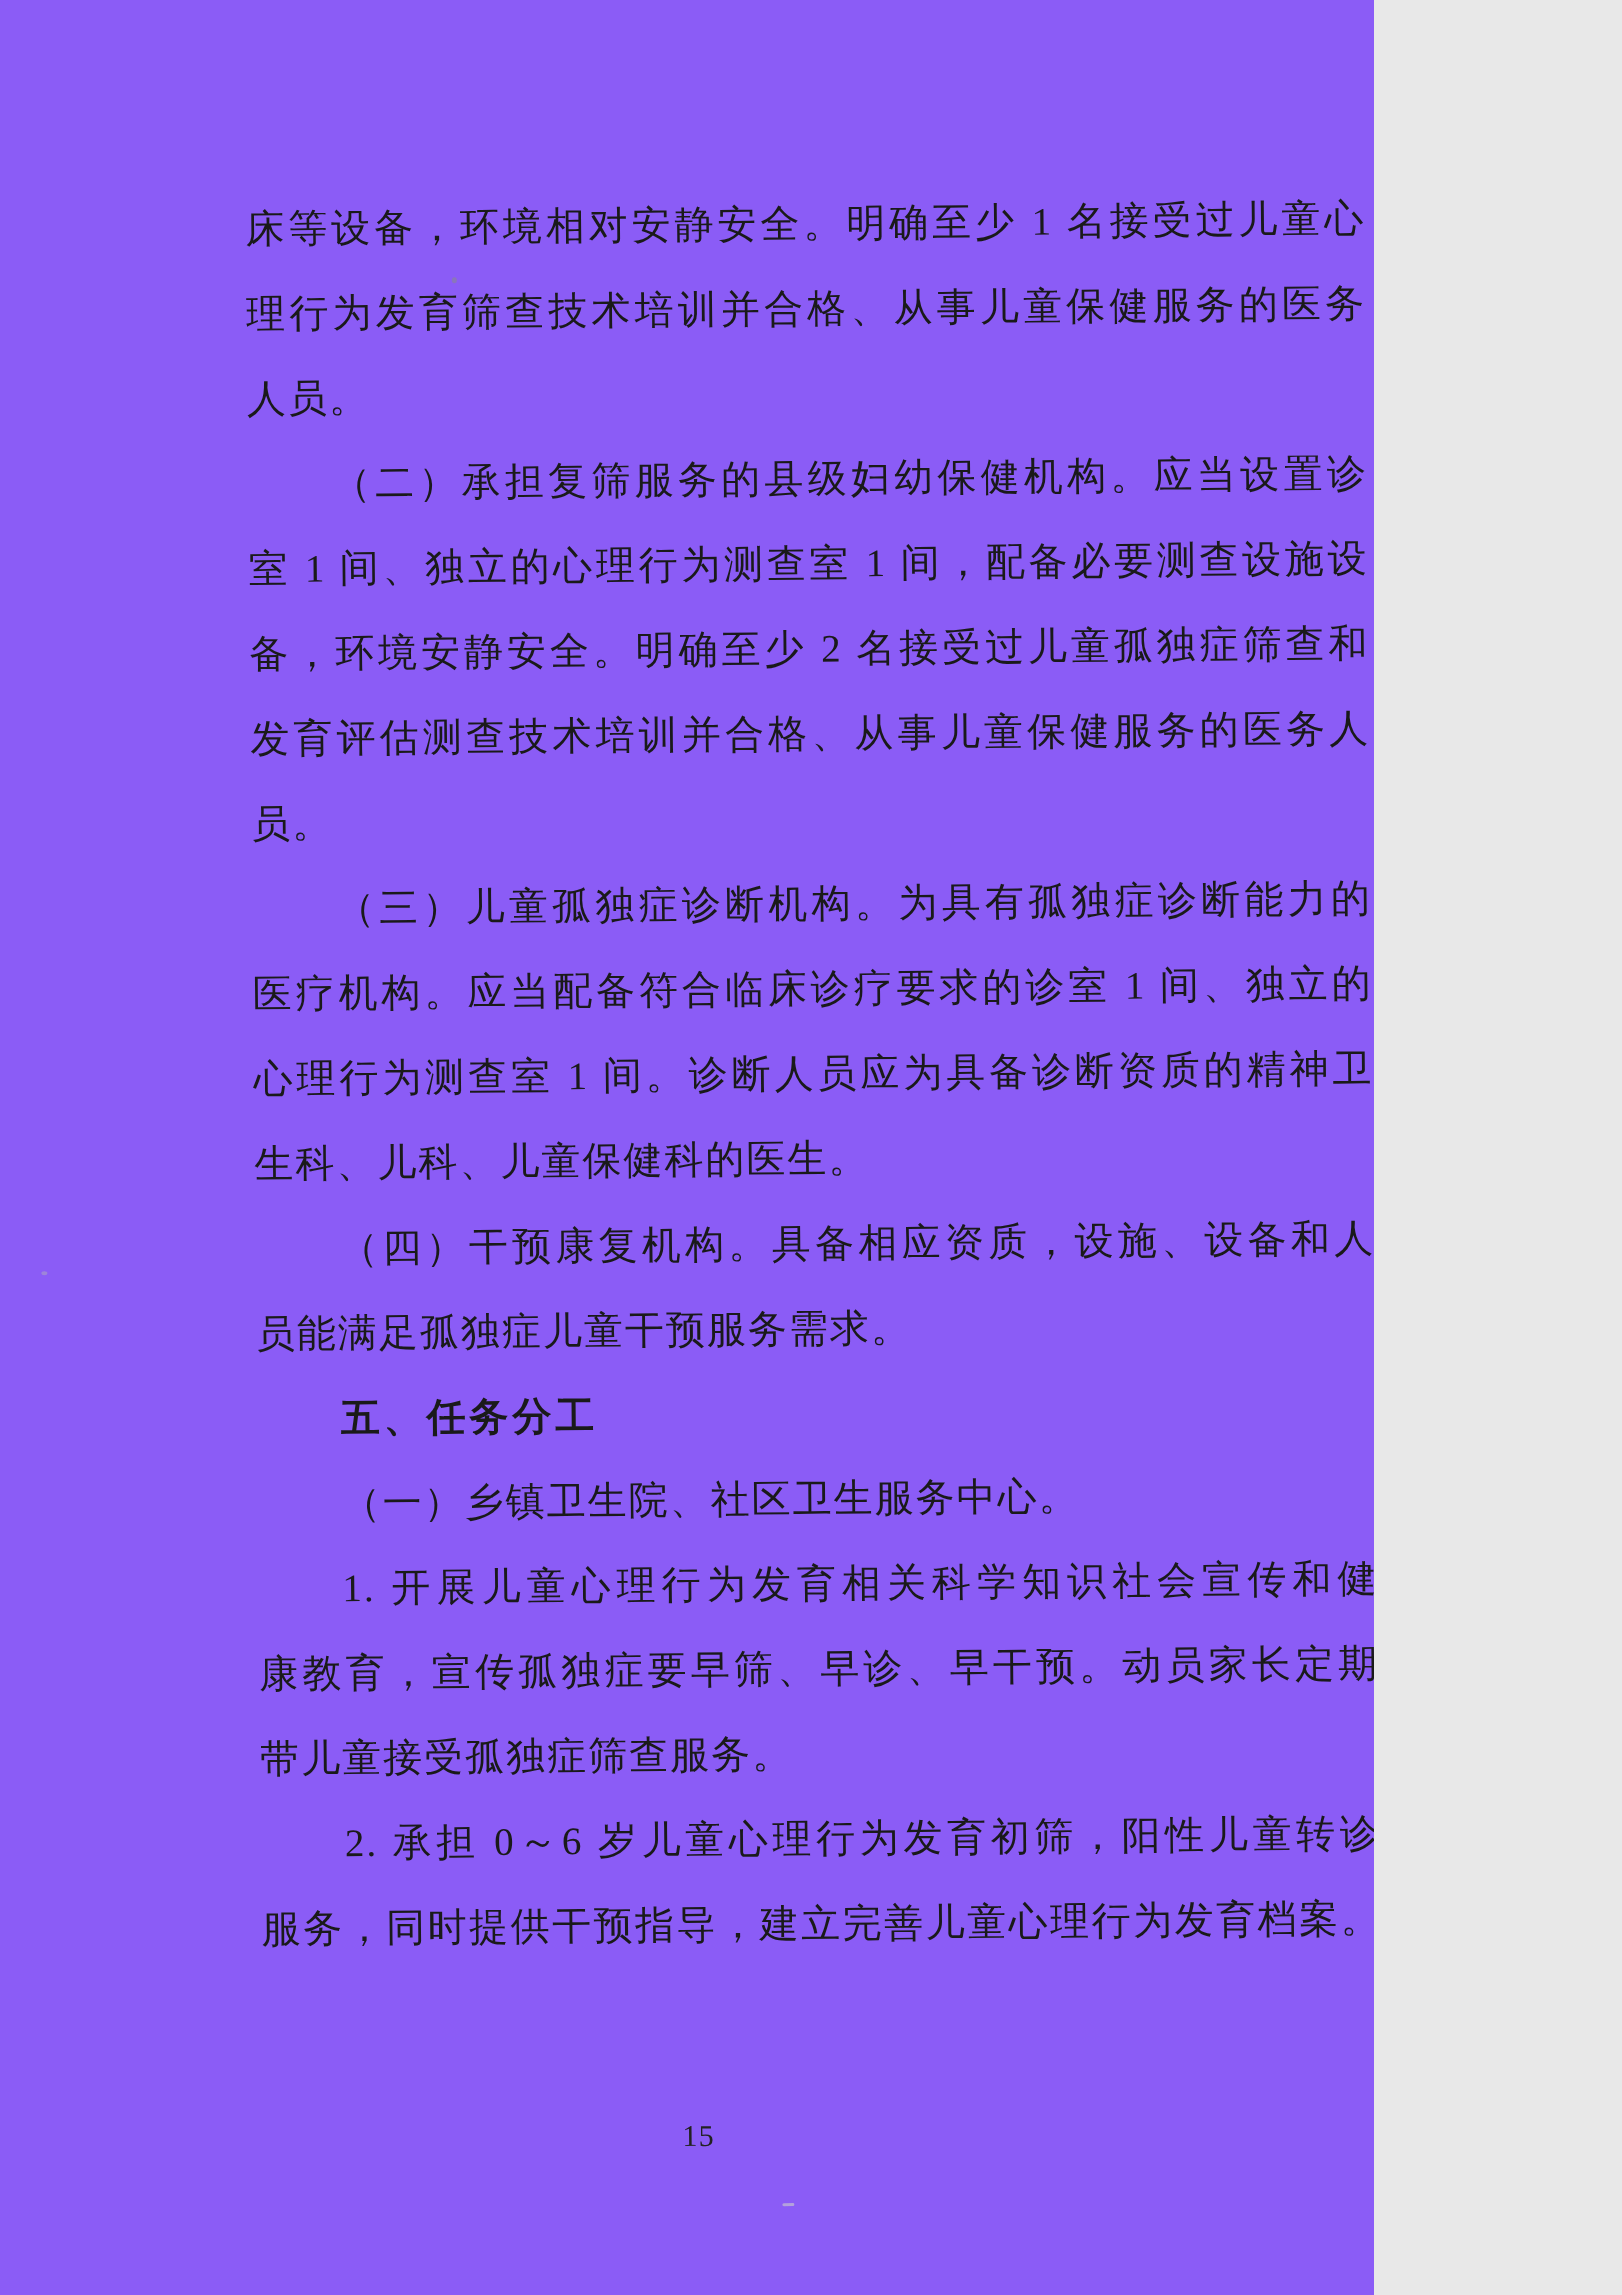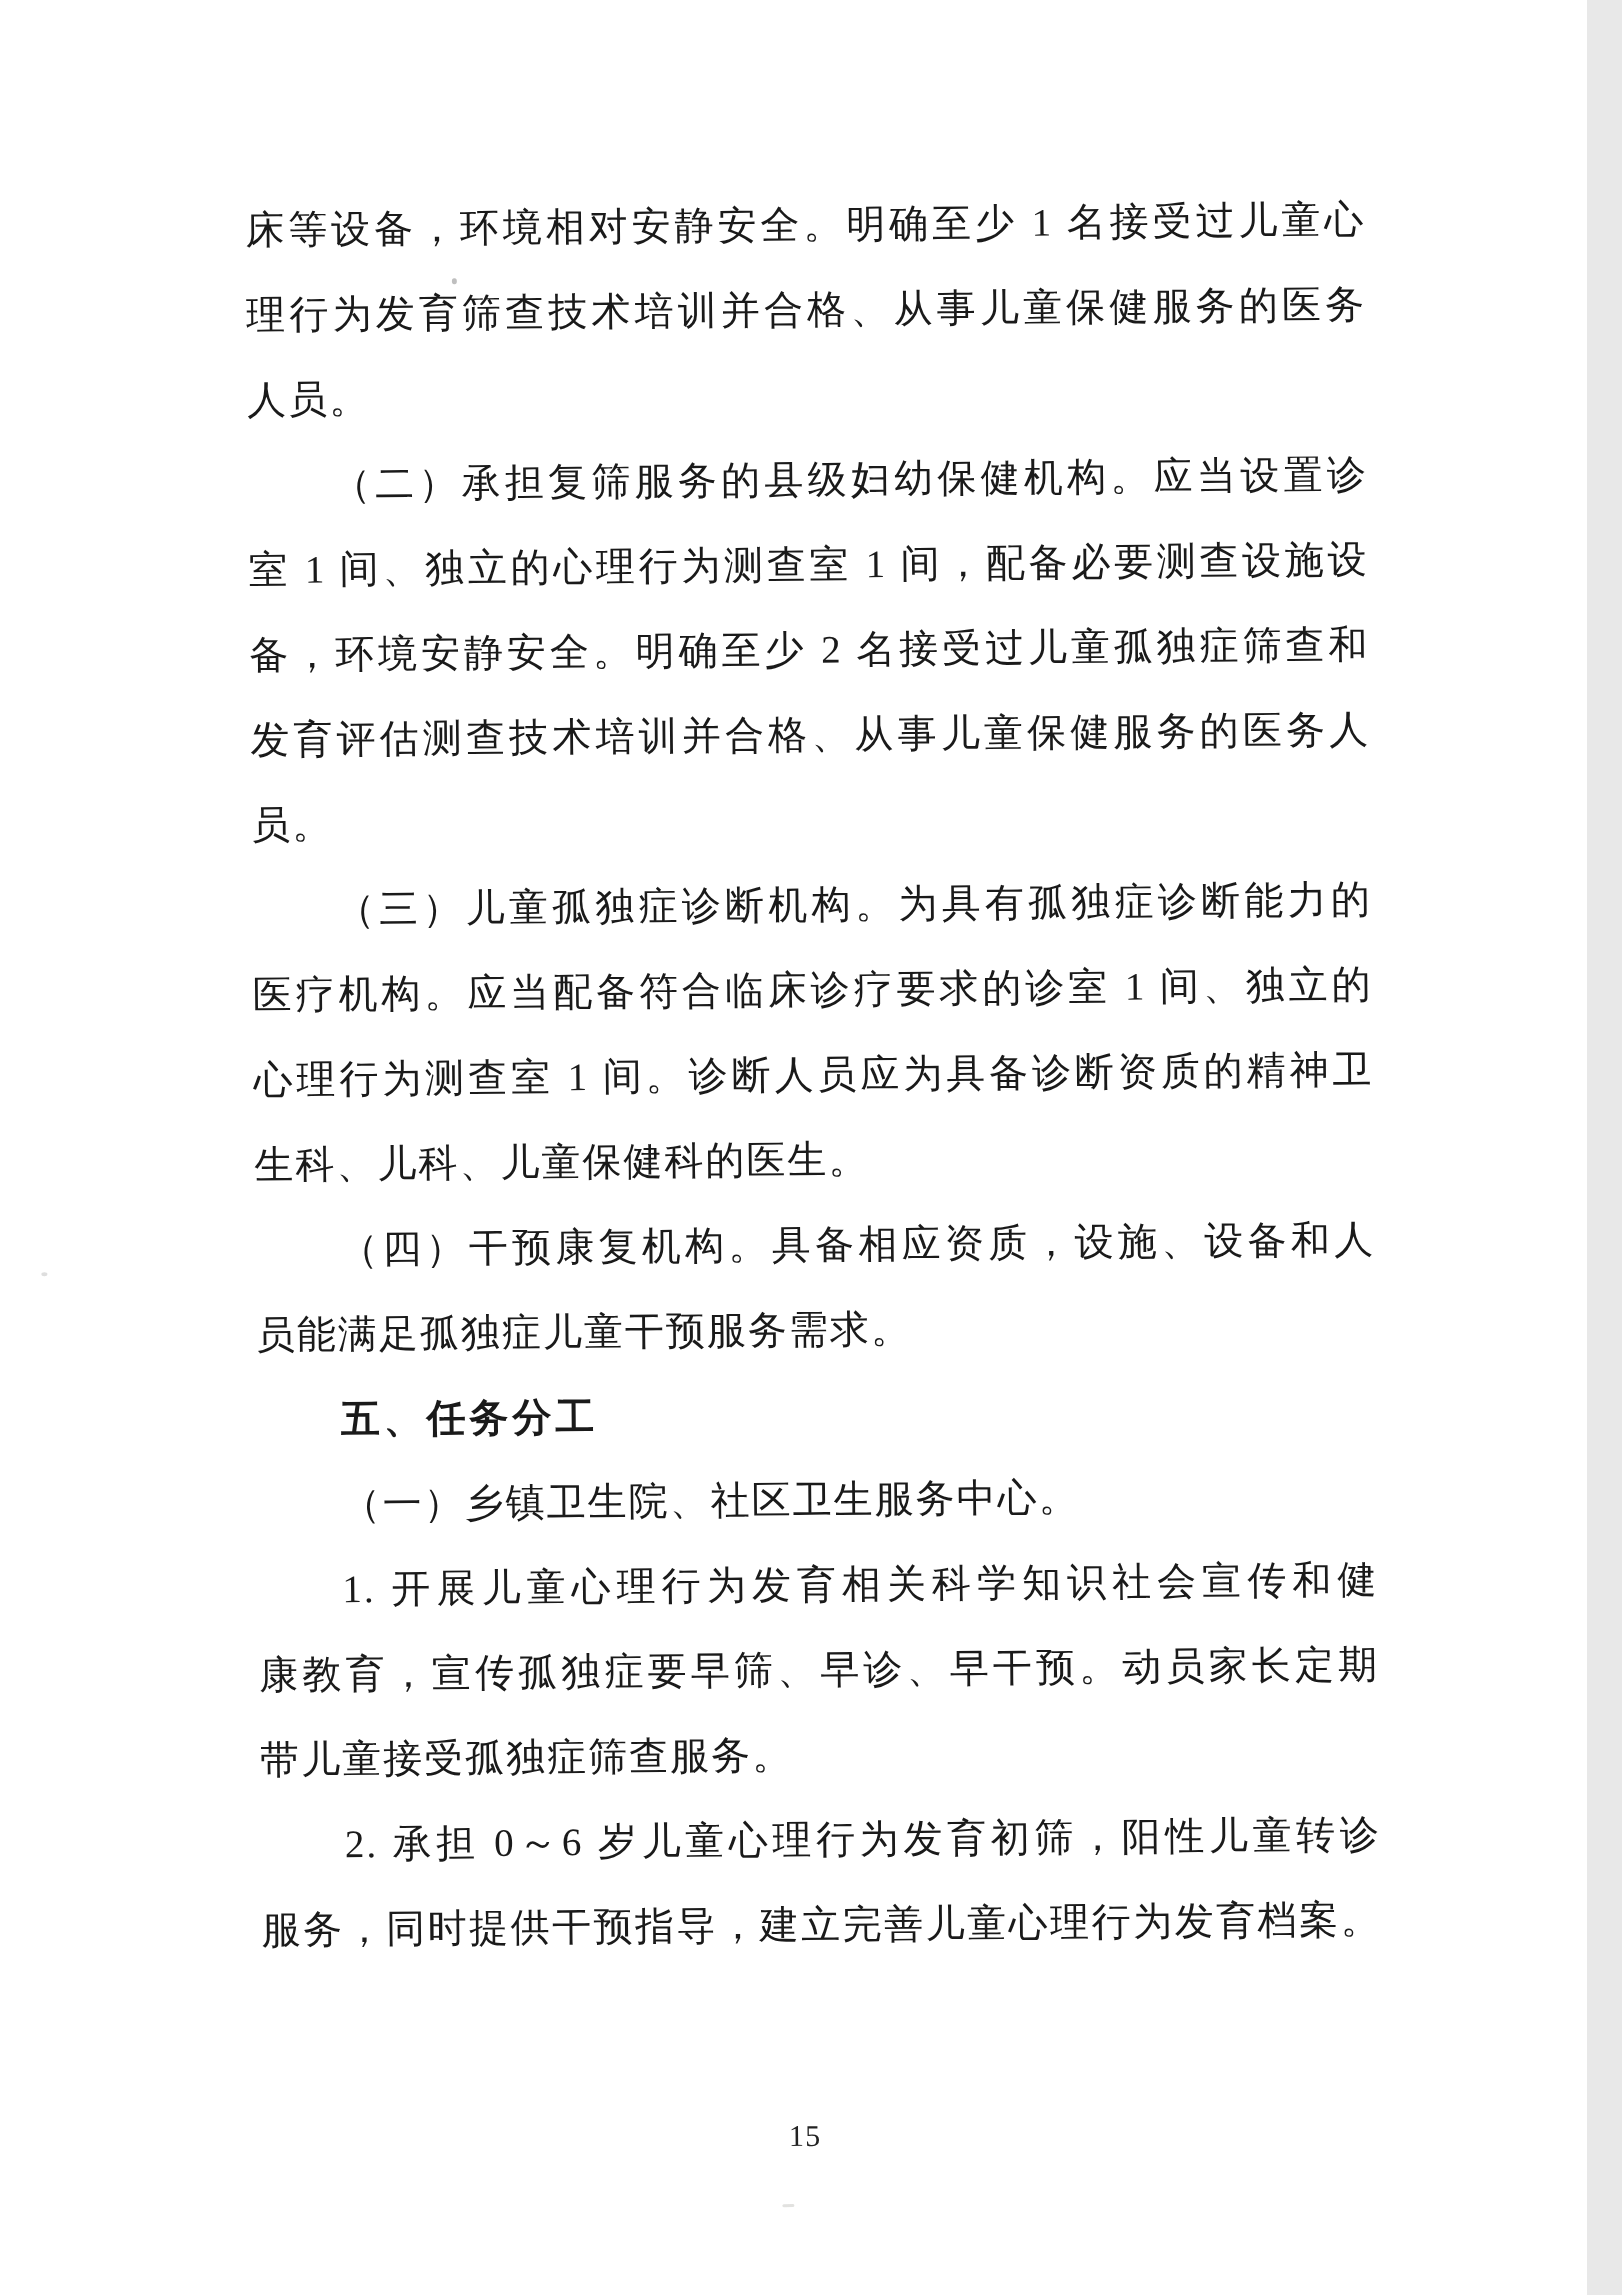--- a/index.html
+++ b/index.html
@@ -2,23 +2,23 @@
 <html style="font-size:10.5px"><head>
 <meta charset="utf-8">
 <style>
   html, body {
     margin: 0;
     padding: 0;
     background: #e8e8e8;
   }
   .page {
     position: relative;
-    width: 1587px;
+    width: 1374px;
     height: 2295px;
-    background: #ffffff;
+    background: #8b5cf6;
     overflow: hidden;
     font-family: "Liberation Serif", serif;
     color: #1a1a1a;
   }
   .skew-wrap {
     position: absolute;
     left: 0; top: 0;
     width: 100%; height: 100%;
     transform: rotate(-0.55deg);
     transform-origin: 50% 40%;

